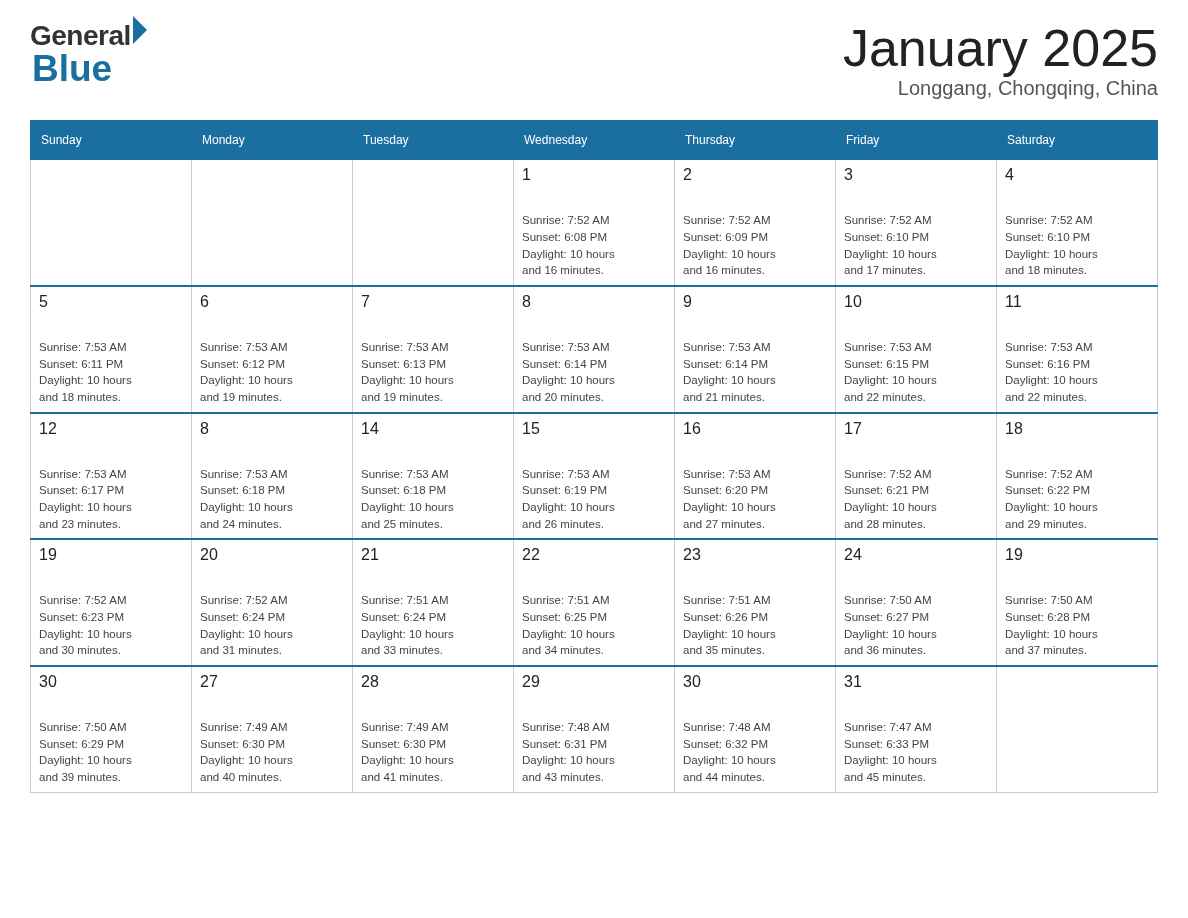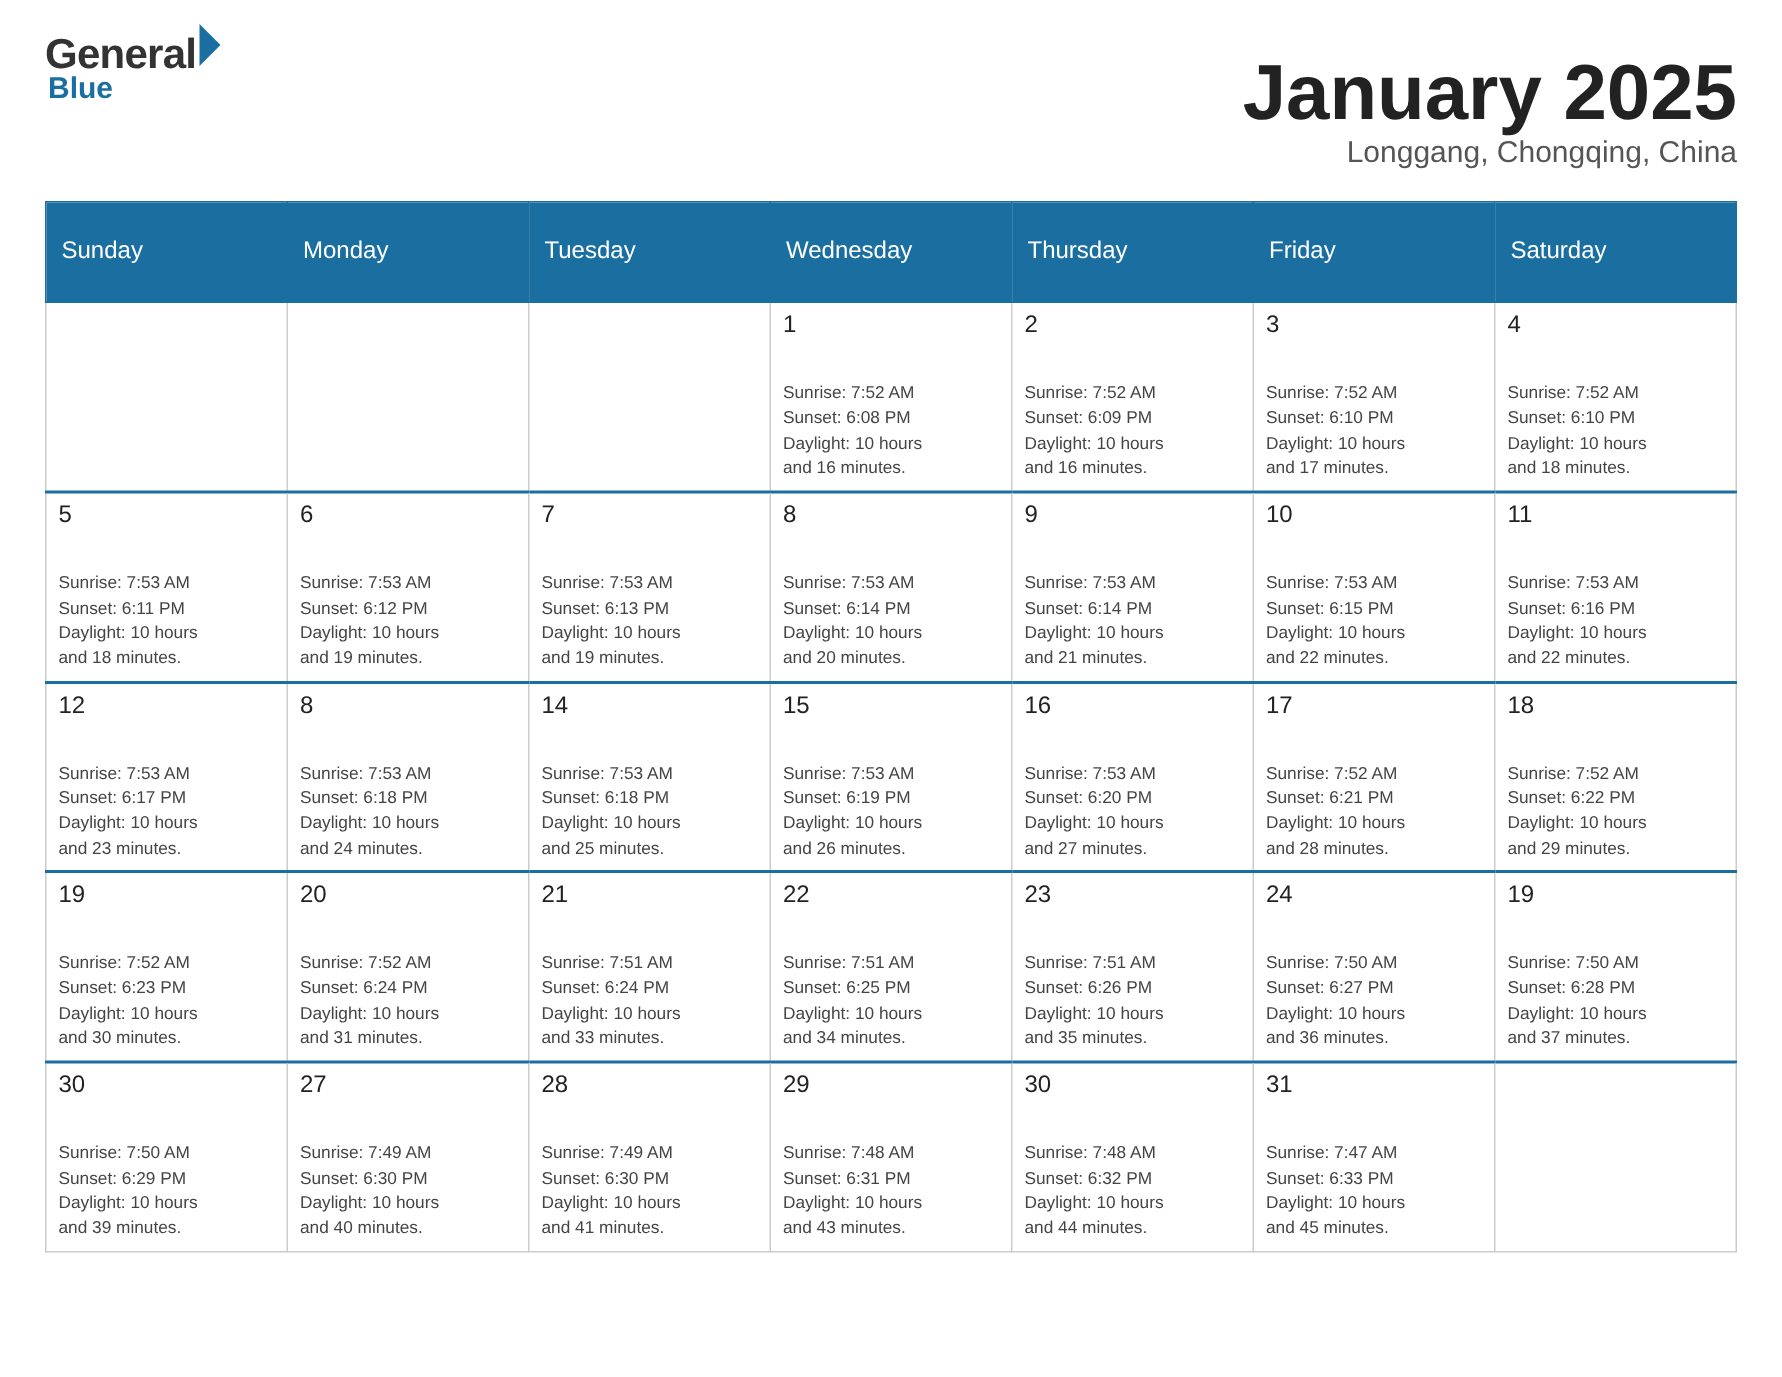--- a/index.html
+++ b/index.html
@@ -34,52 +34,51 @@
     .logo-triangle {
       width: 0;
       height: 0;
       border-left: 14px solid #1a6fa0;
       border-top: 14px solid transparent;
       border-bottom: 14px solid transparent;
       margin-left: 2px;
       margin-top: -4px;
     }
     .logo-blue {
-      font-size: 20px;
+      font-size: 37px;
       font-weight: bold;
       color: #1a6fa0;
       margin-top: -4px;
       margin-left: 2px;
     }
     .title-section {
       text-align: right;
     }
     .calendar-title {
       font-size: 52px;
-      font-weight: bold;
+      font-weight: normal;
       color: #222;
       line-height: 1.1;
-      margin-top: 14px;
     }
     .calendar-subtitle {
       font-size: 20px;
       color: #555;
       margin-top: 0;
     }
     .calendar {
       width: 100%;
       border-collapse: collapse;
       border: 1px solid #1a6fa0;
     }
     .calendar thead tr th {
       background-color: #1a6fa0;
       color: #fff;
-      font-size: 16px;
+      font-size: 12px;
       font-weight: normal;
-      padding: 24px 10px;
+      padding: 12px 10px;
       text-align: left;
       border: 1px solid #1a6fa0;
     }
     .calendar tbody tr td {
       border: 1px solid #ccc;
       vertical-align: top;
       padding: 6px 8px;
       width: 14.28%;
       min-height: 100px;
       height: 110px;

